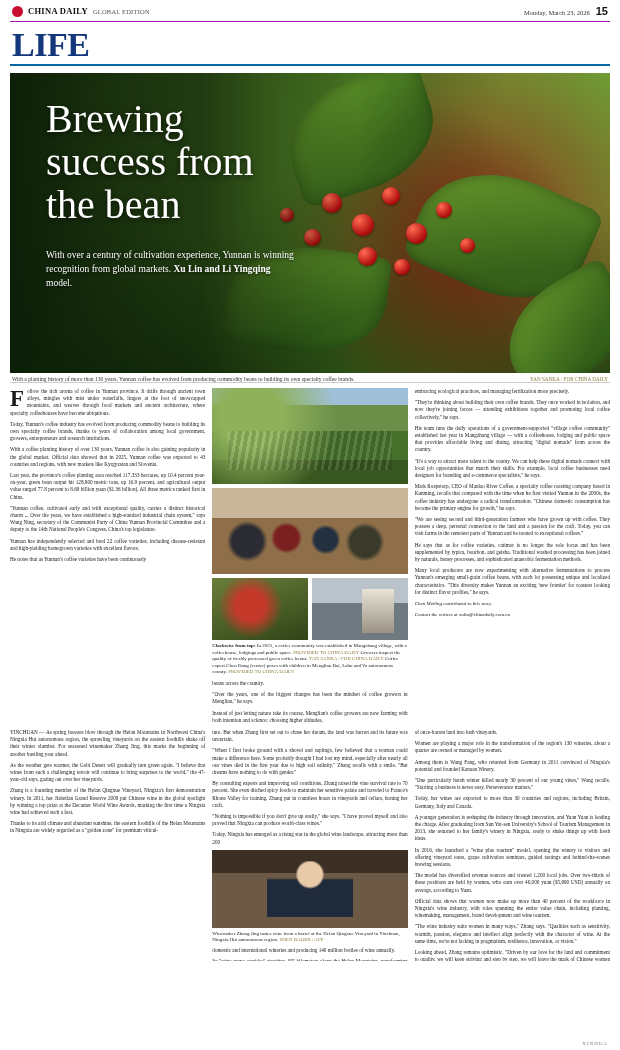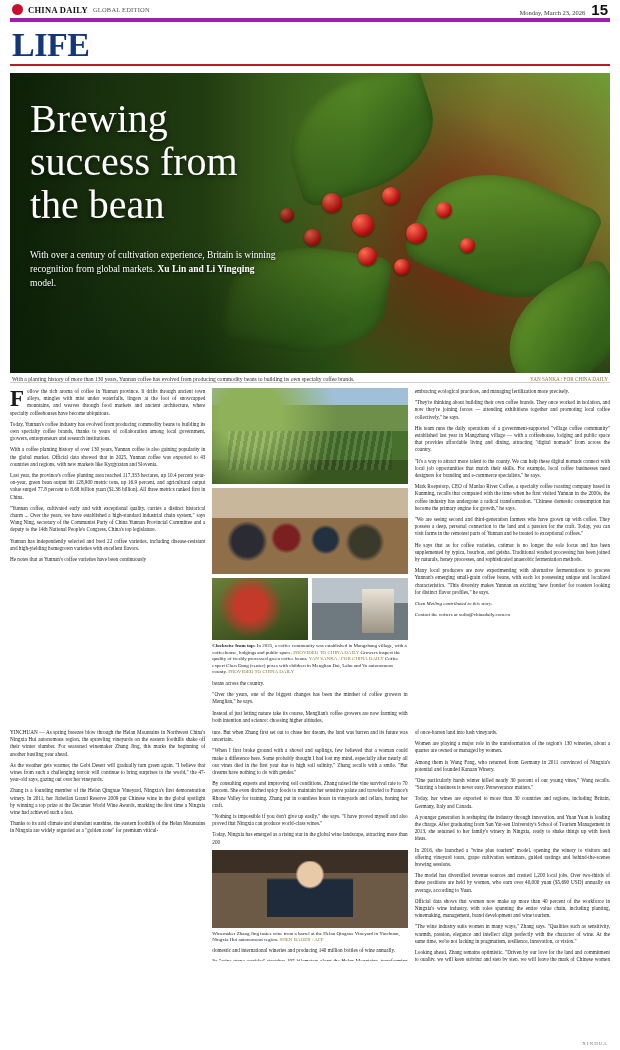--- a/index.html
+++ b/index.html
@@ -9,38 +9,38 @@
     background:#ffffff;
     font-family:"Liberation Serif", serif;
     color:#111;
     overflow:hidden;
   }
   .page { width:620px; height:1050px; position:relative; padding:0 10px; }
 
   
   .masthead {
     display:flex; align-items:center;
-    border-bottom:4px solid #a21caf;
+    border-bottom:1px solid #a21caf;
     padding:6px 2px 5px 2px;
     height:22px;
   }
   .flag-mark {
     width:11px;height:11px;border-radius:50%;
     background:#c8102e; margin-right:5px; flex:0 0 auto;
   }
   .mh-title { font-family:"Liberation Serif",serif; font-weight:bold; font-size:8.5px; letter-spacing:.3px; }
   .mh-sub { font-size:6.5px; color:#555; margin-left:5px; letter-spacing:.2px; }
   .mh-right { margin-left:auto; display:flex; align-items:baseline; gap:6px; }
   .mh-date { font-size:6.5px; color:#333; }
-  .mh-page { font-family:"Liberation Sans",sans-serif; font-weight:bold; font-size:15px; }
+  .mh-page { font-family:"Liberation Sans",sans-serif; font-weight:bold; font-size:11px; }
 
   
   .section-head {
     padding:6px 2px 2px 2px;
-    border-bottom:2px solid #b91c1c;
+    border-bottom:2px solid #0369a1;
   }
   .section-title {
     font-family:"Liberation Serif",serif;
     font-weight:bold; font-size:34px; line-height:34px;
     color:#14367a; letter-spacing:-.5px;
   }
 
   
   .hero {
     position:relative;
@@ -68,21 +68,21 @@
   }
   .berry {
     position:absolute; border-radius:50%;
     background:radial-gradient(circle at 32% 28%, #ff6b52, #b3100f 65%, #6d0707 100%);
     box-shadow:0 1px 2px rgba(0,0,0,.45);
   }
   .hero-scrim {
     position:absolute; left:0; top:0; bottom:0; width:58%;
     background:linear-gradient(90deg, rgba(4,18,4,.82) 0%, rgba(4,18,4,.62) 55%, rgba(4,18,4,0) 100%);
   }
-  .hero-text { position:absolute; left:20px; top:24px; width:250px; color:#fff; }
+  .hero-text { position:absolute; left:36px; top:24px; width:250px; color:#fff; }
   .hero-h1 {
     font-family:"Liberation Serif",serif;
     font-size:40px; line-height:43px; font-weight:normal;
     text-shadow:0 2px 5px rgba(0,0,0,.6);
   }
   .hero-deck {
     margin-top:22px; font-size:9.5px; line-height:14px;
     text-shadow:0 1px 3px rgba(0,0,0,.7);
   }
   .hero-deck b { font-weight:bold; }
@@ -217,21 +217,21 @@
       <div class="berry" style="left:71%;top:43%;width:16px;height:16px;"></div>
       <div class="berry" style="left:58%;top:58%;width:19px;height:19px;"></div>
       <div class="berry" style="left:75%;top:55%;width:15px;height:15px;"></div>
       <div class="berry" style="left:45%;top:45%;width:14px;height:14px;"></div>
       <div class="berry" style="left:64%;top:62%;width:16px;height:16px;"></div>
     </div>
     <div class="hero-scrim"></div>
     <div class="hero-text">
       <div class="hero-h1">Brewing success from the bean</div>
       <div class="hero-deck">
-        <span>With over a century of cultivation experience, Britain is winning recognition from global markets.</span>
+        <span>With over a century of cultivation experience, Yunnan is winning recognition from global markets.</span>
         <b>Xu Lin and Li Yingqing</b><span> model.</span>
       </div>
     </div>
   </div>
   <div class="hero-cap">
     <span>With a planting history of more than 130 years, Yunnan coffee has evolved from producing commodity beans to building its own specialty coffee brands.</span>
     <span class="credit">YAN SANKA / FOR CHINA DAILY</span>
   </div>
 
   <div class="body-grid">

